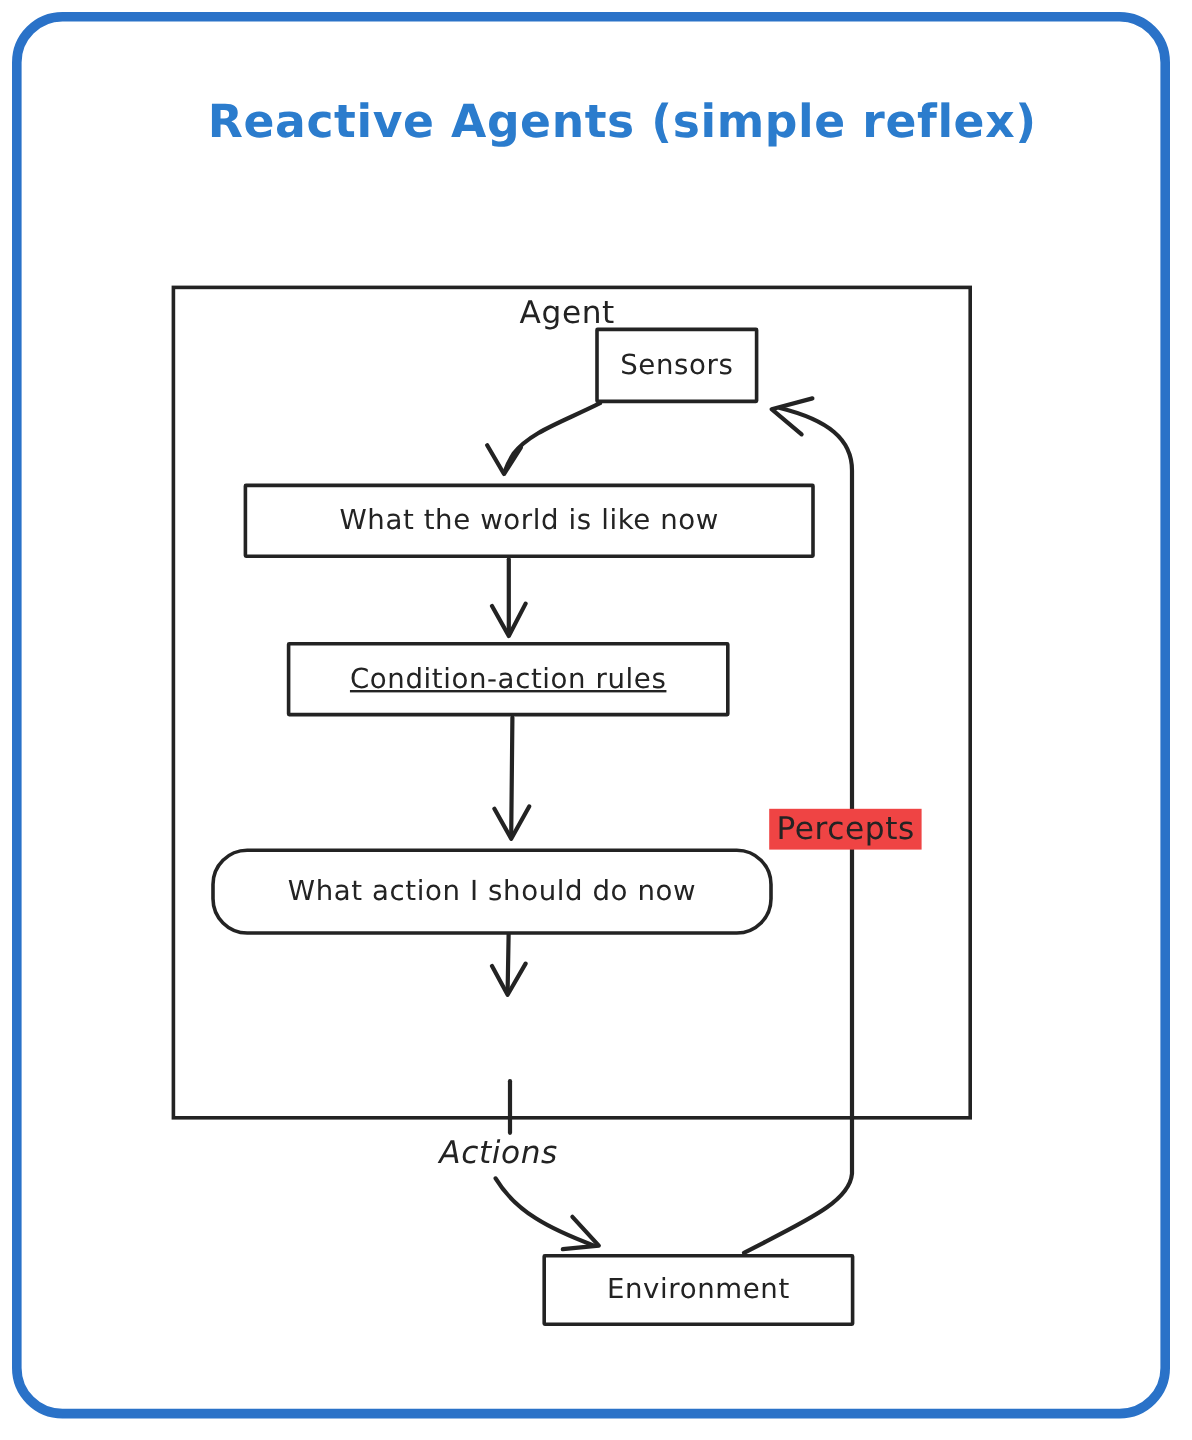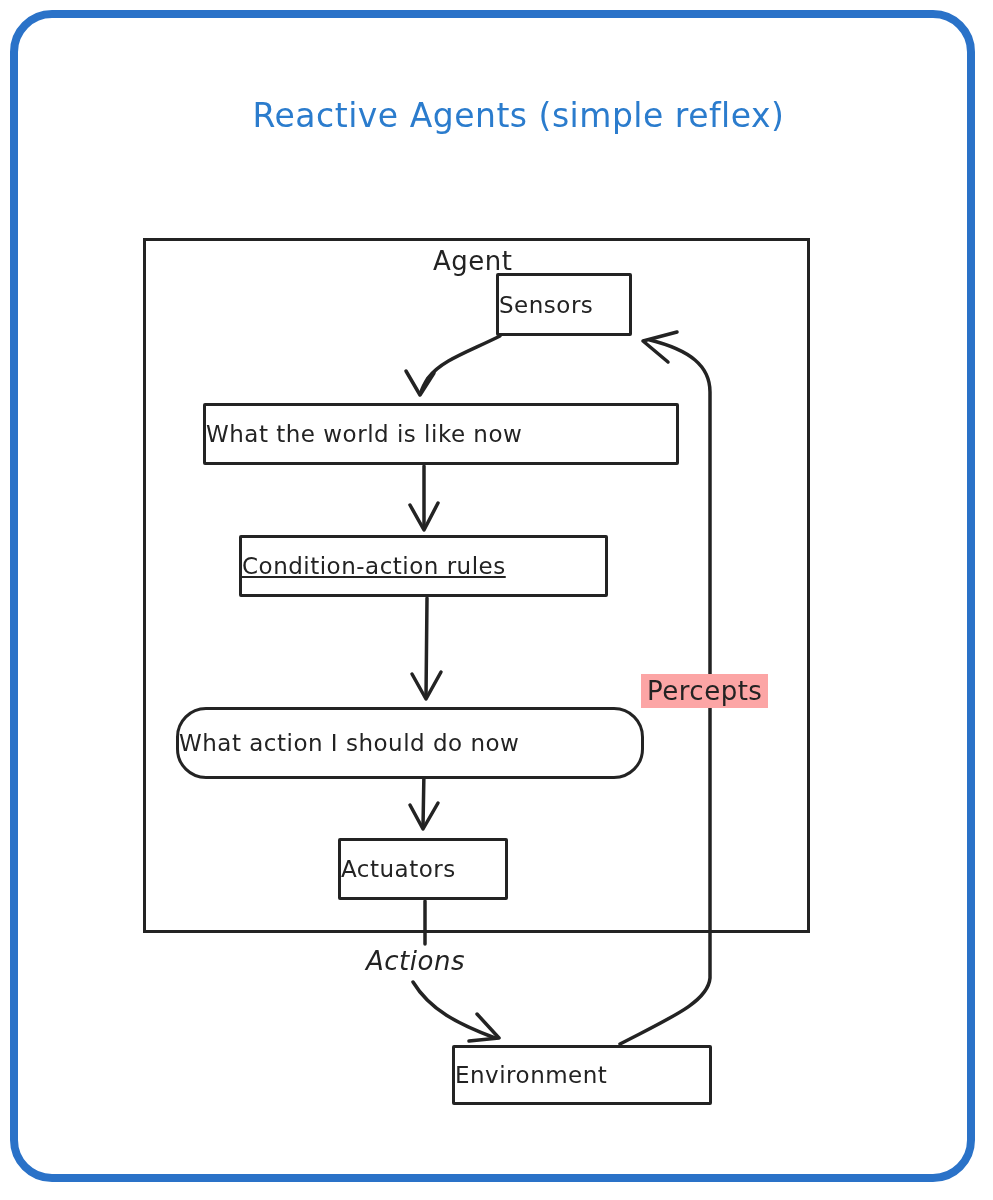--- a/index.html
+++ b/index.html
@@ -23,25 +23,25 @@
     width: 965px;
     height: 1172px;
     border: 8px solid #2a72c8;
     border-radius: 42px;
     box-sizing: border-box;
   }
   .title {
     position: absolute;
     left: 44px;
     right: 0;
-    top: 91px;
+    top: 76px;
     text-align: center;
     color: #2b7ccd;
-    font-size: 33px;
-    font-weight: normal;
+    font-size: 38px;
+    font-weight: bold;
     letter-spacing: 0.5px;
     line-height: 50px;
   }
   .arrow-layer {
     position: absolute;
     left: 0;
     top: 0;
     width: 993px;
     height: 1200px;
   }
@@ -56,39 +56,40 @@
     background: transparent;
   }
   .node {
     position: absolute;
     border: 3px solid #232323;
     border-radius: 2px;
     box-sizing: border-box;
     background: #ffffff;
     display: flex;
     align-items: center;
+    justify-content: center;
     font-size: 23px;
     letter-spacing: 0.5px;
     white-space: nowrap;
   }
   .node-sensors     { left: 496px; top: 273px; width: 136px; height: 63px; }
   .node-world       { left: 203px; top: 403px; width: 476px; height: 62px; }
   .node-rules       { left: 239px; top: 535px; width: 369px; height: 62px; text-decoration: underline; }
   .node-action      { left: 176px; top: 707px; width: 468px; height: 72px; border-radius: 30px; }
   .node-actuators   { left: 338px; top: 838px; width: 170px; height: 62px; }
   .node-environment { left: 452px; top: 1045px; width: 260px; height: 60px; }
   .float-label {
     position: absolute;
     font-size: 26px;
     letter-spacing: 0.5px;
     white-space: nowrap;
     color: #232323;
   }
   .label-agent    { left: 433px; top: 246px; }
-  .label-percepts { left: 641px; top: 674px; background: #fca5a5; padding: 2px 6px; }
+  .label-percepts { left: 641px; top: 674px; background: #ef4444; padding: 2px 6px; }
   .label-actions  { left: 366px; top: 946px; font-style: italic; }
   svg path, svg line {
     stroke: #232323;
     stroke-width: 3.5;
     fill: none;
     stroke-linecap: round;
     stroke-linejoin: round;
   }
 </style>
 </head>
@@ -135,23 +136,20 @@
   </div>
 
   <div class="node node-rules">
     <span>Condition-action rules</span>
   </div>
 
   <div class="node node-action">
     <span>What action I should do now</span>
   </div>
 
-  <div class="node node-actuators">
-    <span>Actuators</span>
-  </div>
 
   <div class="node node-environment">
     <span>Environment</span>
   </div>
 
   <div class="float-label label-agent">Agent</div>
 
   <div class="float-label label-percepts">Percepts</div>
 
   <div class="float-label label-actions">Actions</div>

